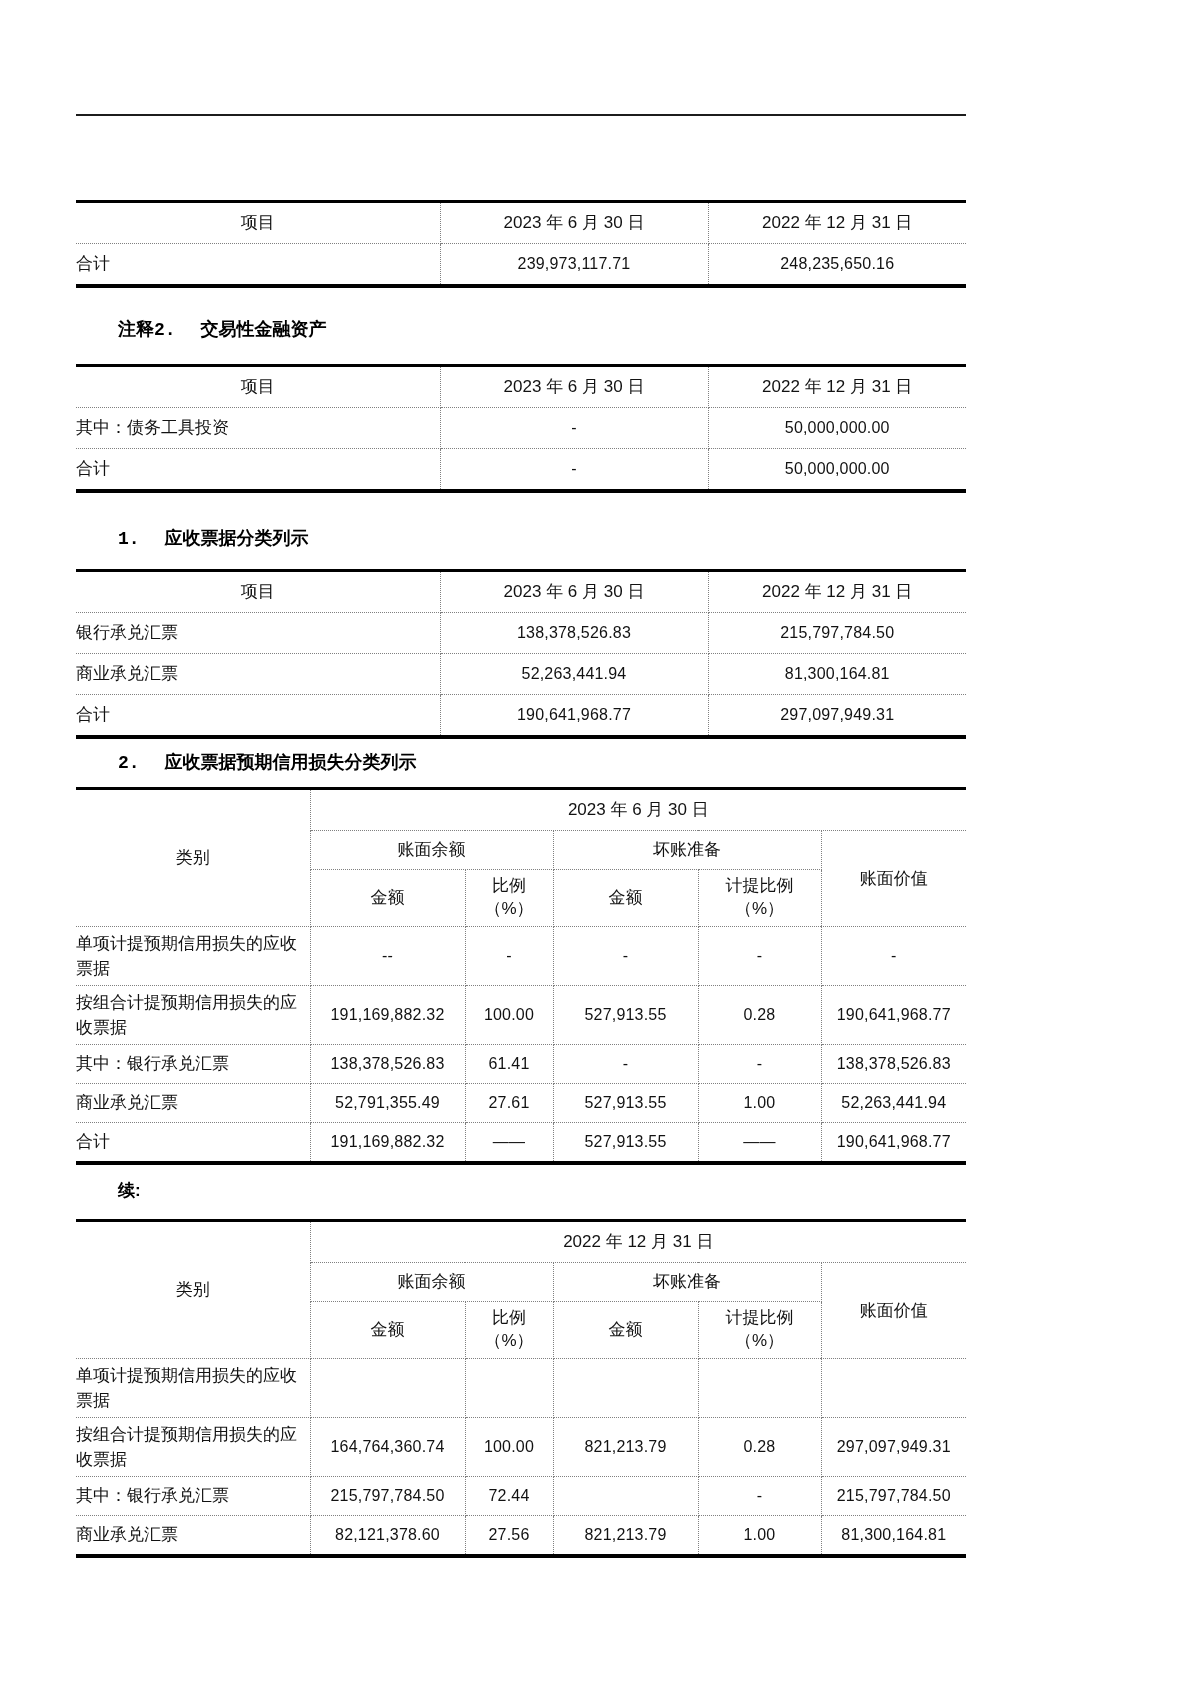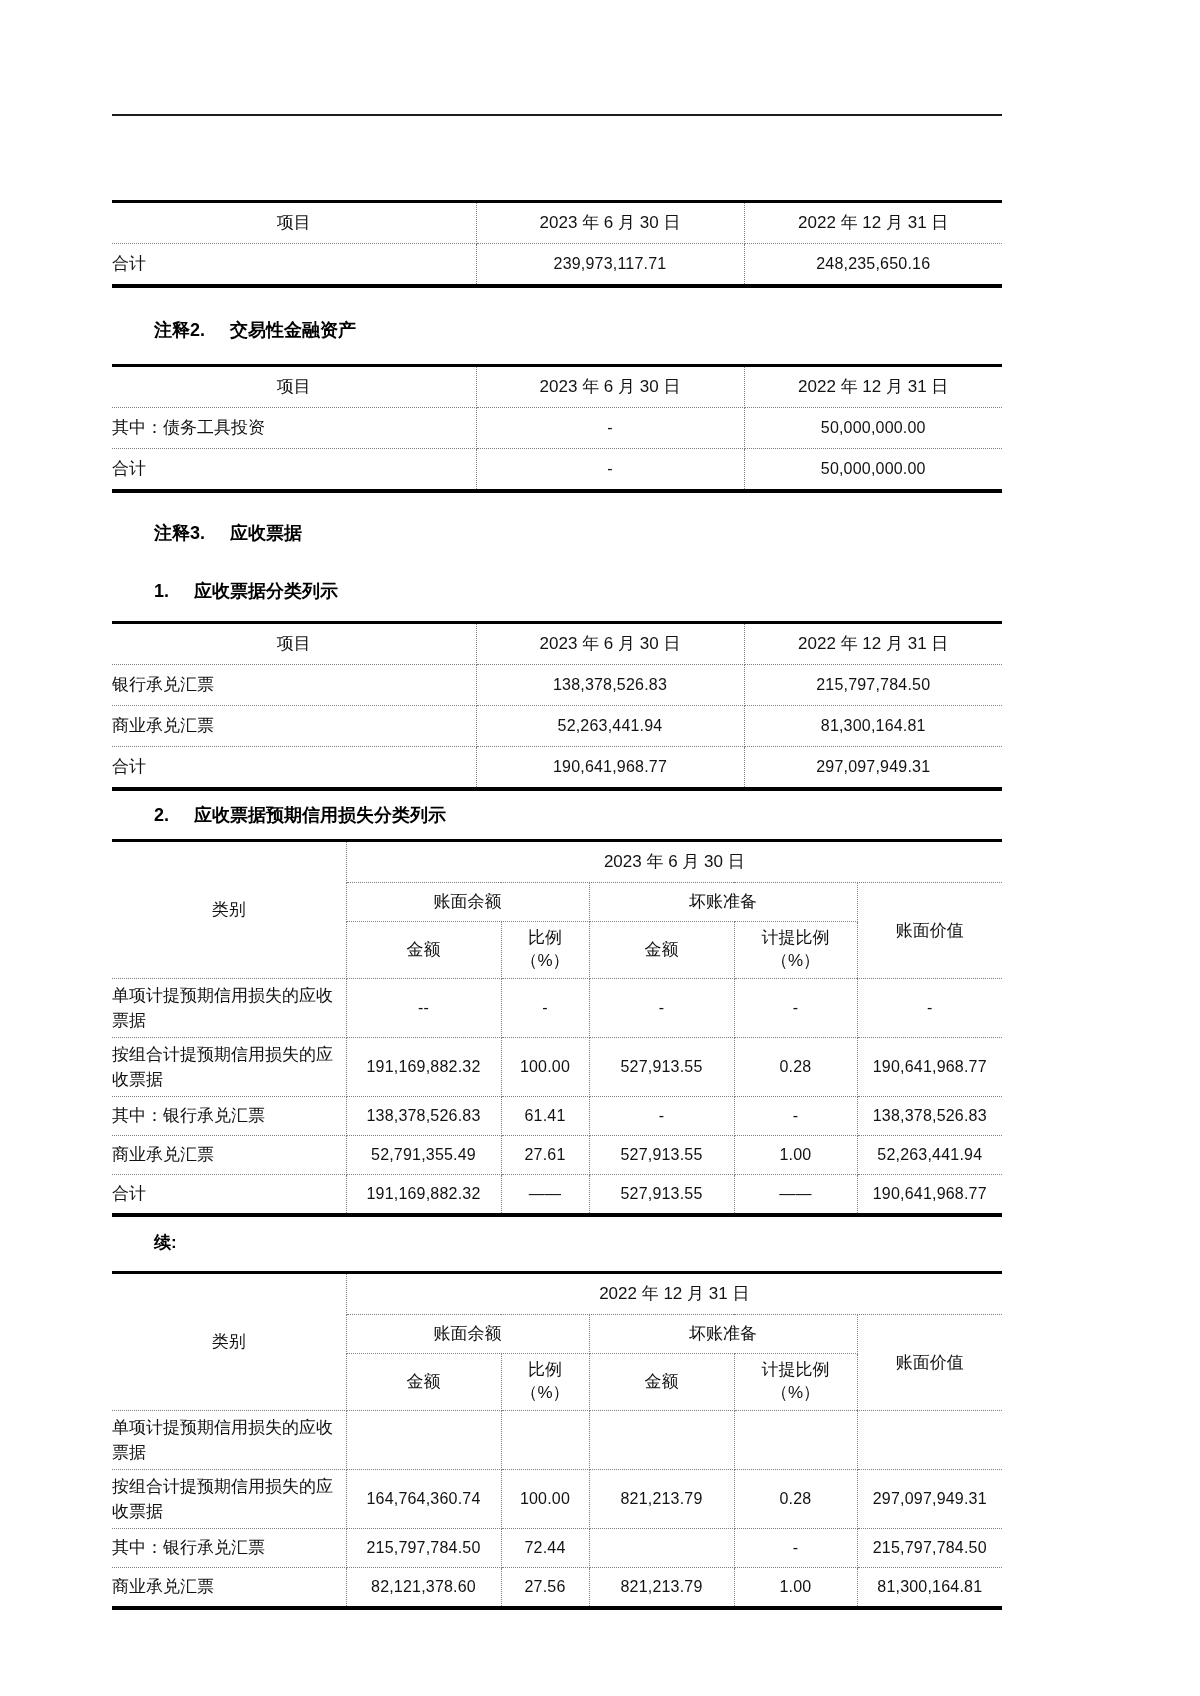--- a/index.html
+++ b/index.html
@@ -4,21 +4,21 @@
 <style>
   html,body { margin:0; padding:0; background:#ffffff; }
   .page {
     position:relative;
     width:1200px; height:1696px;
     background:#ffffff;
     color:#121212;
     font-family:"Liberation Sans", sans-serif;
     overflow:hidden;
   }
-  .content { margin-left:112px; width:890px; }
+  .content { margin-left:76px; width:890px; }
 
   .top-rule {
     margin-top:114px;
     border-top:2px solid #1c1c1c;
     height:0;
   }
 
   
   table.fin {
     border-collapse:collapse;
@@ -52,20 +52,21 @@
     letter-spacing:0.2px;
   }
   td.num.cdash { text-align:center; padding-right:0; }
   .blk { display:block; line-height:1.35; }
 
   
   .note-h {
     margin:0; padding-left:42px;
     font-size:18px; font-weight:bold; color:#000;
     line-height:24px;
+    font-family:Liberation Mono, monospace;
   }
   .hnum { display:inline-block; margin-right:25px; }
   .mt-note2 { margin-top:30px; }
   .mt-note3 { margin-top:28px; }
   .mt-s1    { margin-top:34px; }
   .mt-s2    { margin-top:12px; }
 
   .mt-t1 { margin-top:84px; }
   .mt-t2 { margin-top:22px; }
   .mt-t3 { margin-top:18px; }
@@ -128,23 +129,20 @@
           <td class="num nbr">50,000,000.00</td>
         </tr>
         <tr class="h36">
           <td class="ctr">合计</td>
           <td class="num">-</td>
           <td class="num nbr">50,000,000.00</td>
         </tr>
       </tbody>
     </table>
 
-    <h2 class="note-h mt-note3">
-      <span class="hnum">注释3.</span><span>应收票据</span>
-    </h2>
 
     <h3 class="note-h mt-s1">
       <span class="hnum">1.</span><span>应收票据分类列示</span>
     </h3>
 
     <table class="fin mt-t3">
       <colgroup>
           <col style="width:364px">
           <col style="width:268px">
           <col style="width:258px">

